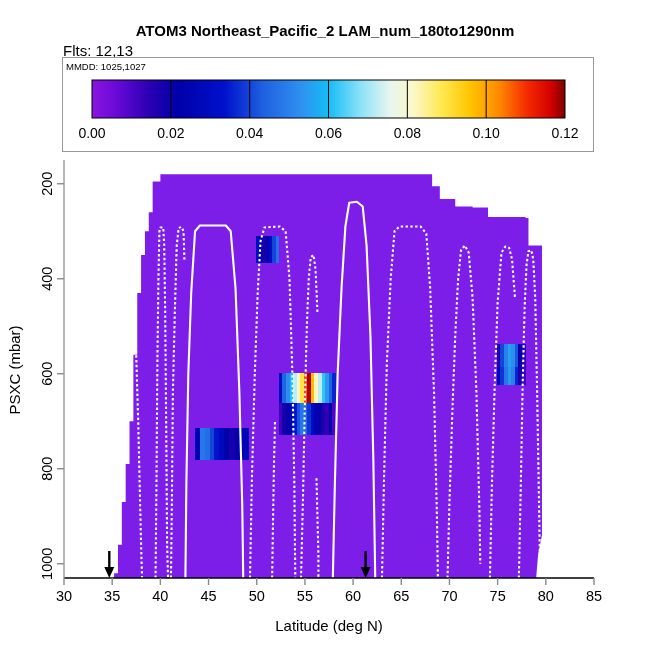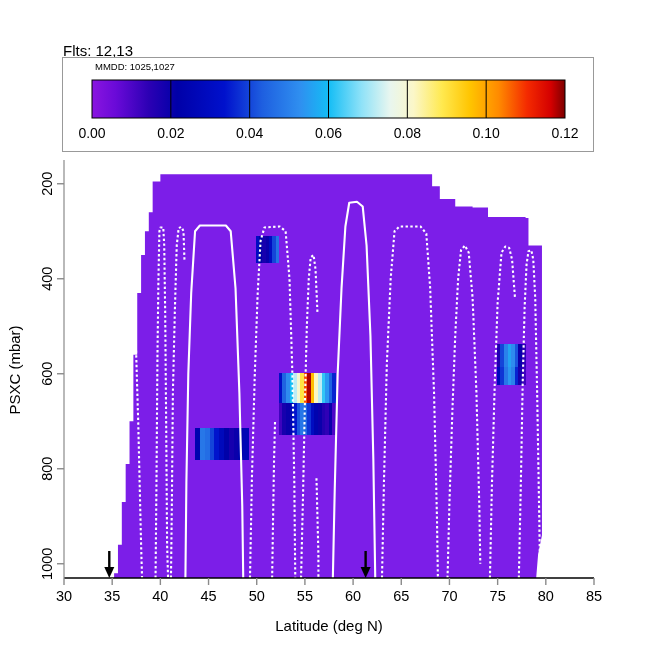--- a/index.html
+++ b/index.html
@@ -12,32 +12,33 @@
     font-size:15px;font-weight:bold;color:#000;letter-spacing:0px;
   }
   .flts-label{
     position:absolute;left:63px;top:42px;font-size:15px;color:#000;
   }
   .cbar-box{
     position:absolute;left:62px;top:57px;width:532px;height:95px;
     border:1px solid #999;box-sizing:border-box;background:#fff;
   }
   .mmdd-label{
-    position:absolute;left:66px;top:61px;font-size:9.5px;color:#000;margin-left:29px;
+    position:absolute;left:66px;top:61px;font-size:9.5px;color:#000;
   }
   svg{display:block;}
   .axis-label{font-size:15px;fill:#000;font-family:"Liberation Sans",sans-serif;}
   .tick-text{font-size:14.5px;fill:#000;font-family:"Liberation Sans",sans-serif;}
   .cb-tick-text{font-size:14px;fill:#000;font-family:"Liberation Sans",sans-serif;}
 </style>
 </head>
 <body>
 
 <div id="root">
 
+  <div class="plot-title">ATOM3 Northeast_Pacific_2 LAM_num_180to1290nm</div>
 
   <div class="flts-label">Flts: 12,13</div>
 
   <div class="cbar-box"></div>
   <div class="mmdd-label">MMDD: 1025,1027</div>
 
   <svg id="fig" width="650" height="650" viewBox="0 0 650 650" style="position:absolute;left:0;top:0;">
     <defs>
       <linearGradient id="cbgrad" x1="0" y1="0" x2="1" y2="0">
           <stop offset="0%" stop-color="#8a15e0"></stop>

